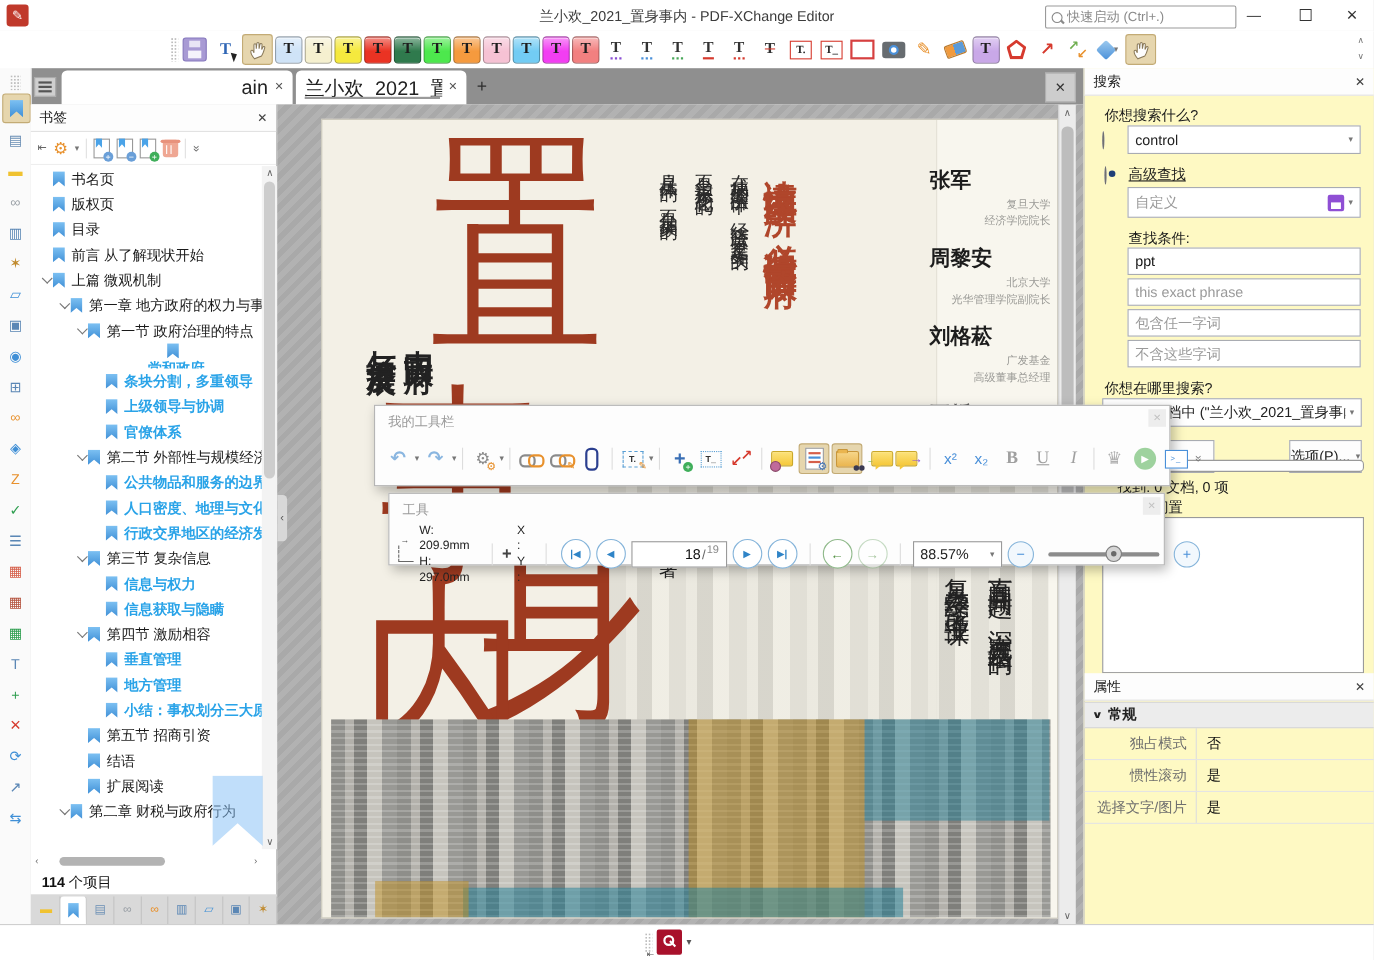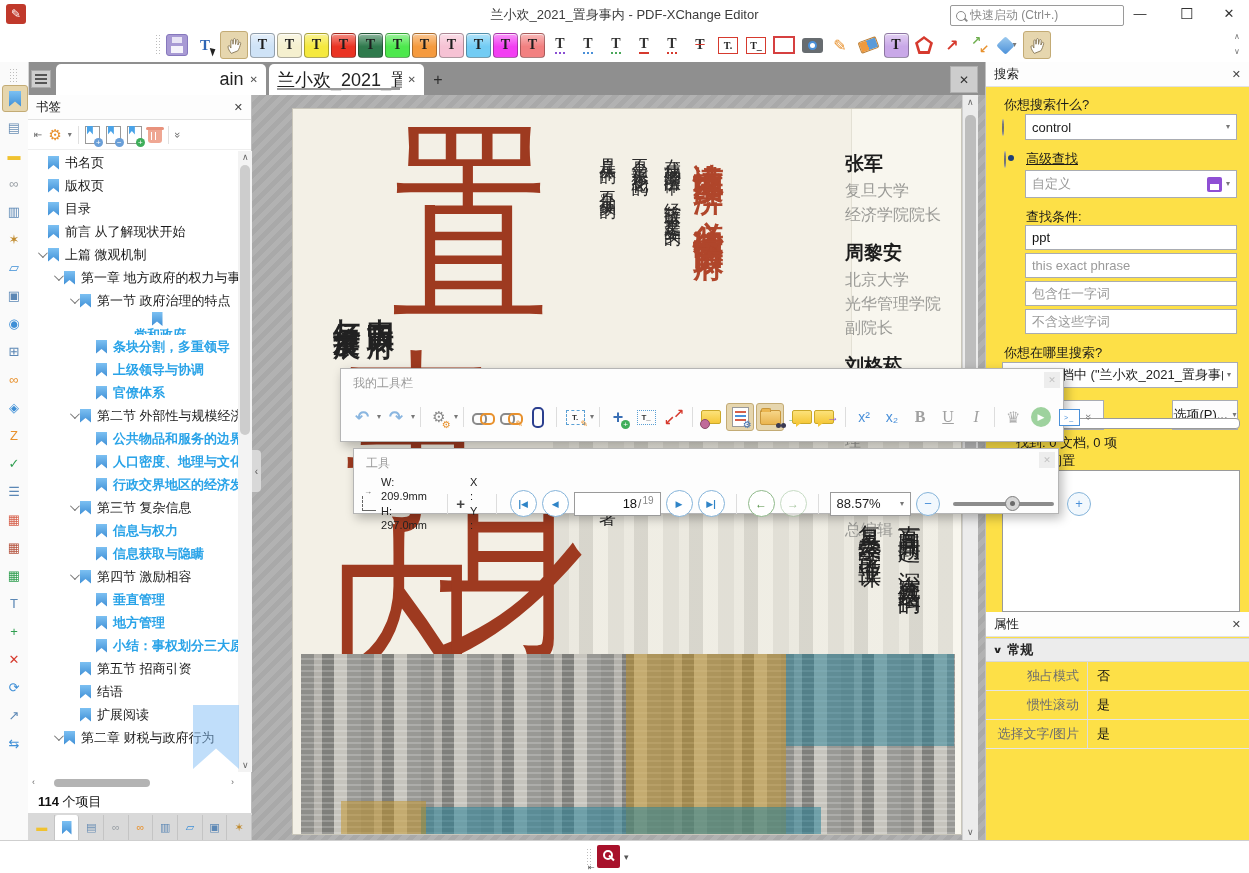--- a/index.html
+++ b/index.html
@@ -91,31 +91,31 @@
   
   #docarea{left:252px;top:95px;width:733px;height:745px;background:repeating-linear-gradient(135deg,#b2b2b2 0 5px,#a9a9a9 5px 10px);overflow:hidden;}
   #page{left:40px;top:13px;width:670px;height:727px;background:#f3f0e6;border:1px solid #c9c6ba;box-sizing:border-box;overflow:hidden;}
   #rightpage{left:558px;top:0;width:112px;height:727px;background:#f8f6ee;border-left:1px solid #e3e0d4;}
   .bigchar{font-family:"Liberation Serif","DejaVu Serif",serif;color:#9e3a20;line-height:1;transform-origin:top left;}
   .qcol{writing-mode:vertical-rl;font-family:"Liberation Serif",serif;font-size:17px;letter-spacing:3px;color:#2b2b2b;line-height:1.9;}
   .redcol{writing-mode:vertical-rl;font-family:"Liberation Serif",serif;font-size:30px;letter-spacing:4px;color:#b0462b;font-weight:bold;line-height:1.15;}
   .tagcol{writing-mode:vertical-rl;font-family:"Liberation Serif",serif;font-size:23px;letter-spacing:4px;color:#222;line-height:1.45;}
   .subcol{writing-mode:vertical-rl;font-family:"Liberation Serif",serif;font-size:27px;font-weight:bold;color:#222;letter-spacing:4px;line-height:1.25;}
   .endname{font-family:Liberation Sans, sans-serif;font-size:19px;font-weight:bold;color:#1c1c1c;margin-bottom:2px;}
-  .endorg{font-size:16px;color:#9a9a96;line-height:1.5;}
+  .endorg{font-size:10px;color:#9a9a96;line-height:1.5;text-align:right;}
   .enditem{margin-bottom:13px;}
   .bldg{background-image:
       repeating-linear-gradient(0deg,rgba(255,255,255,.20) 0 2px,rgba(0,0,0,0) 2px 6px),
       repeating-linear-gradient(90deg,#8e8e8a 0 13px,#b3b1ab 13px 21px,#7f7f7b 21px 33px,#c6c4bd 33px 46px,#999995 46px 60px);}
   .bldg-light{background-image:repeating-linear-gradient(90deg,#dedcd3 0 16px,#eae8df 16px 26px,#d3d1c8 26px 40px,#efede4 40px 55px);}
   #dvscroll{left:710px;top:0;width:16px;height:745px;background:#ececec;border-left:1px solid #d0d0d0;box-sizing:border-box;}
   #dvthumb{left:2px;top:20px;width:11px;height:340px;background:#bdbdbd;border-radius:5px;}
   .splitchev{left:0;top:355px;width:9px;height:42px;background:#d8d8d8;border-radius:0 4px 4px 0;display:flex;align-items:center;justify-content:center;color:#555;font-size:10px;}
   
-  #rpanel{left:985px;top:62px;width:264px;height:778px;background:#fde047;border-left:1px solid #c2c2c2;box-sizing:border-box;}
+  #rpanel{left:985px;top:62px;width:264px;height:778px;background:#fef9c3;border-left:1px solid #c2c2c2;box-sizing:border-box;}
   .rlabel{font-size:13px;color:#1a1a1a;}
   .rinput{border:1px solid #a9acb2;background:#fff;height:25px;box-sizing:border-box;font-size:13px;padding:0 6px;
           font-family:"Liberation Sans",sans-serif;color:#111;width:100%;}
   .rinput::placeholder{color:#9a9a9a;}
   .dd{border:1px solid #a9acb2;background:#fff;height:26px;box-sizing:border-box;display:flex;align-items:center;padding:0 6px;gap:4px;}
   .dd .v{flex:1;font-size:13px;white-space:nowrap;overflow:hidden;}
   .radio{width:14px;height:14px;border:1px solid #707070;border-radius:50%;background:#fff;position:relative;flex:0 0 auto;}
   .radio.checked::after{content:"";position:absolute;left:3px;top:3px;width:6px;height:6px;border-radius:50%;background:#1f3f77;}
   .savemini{width:15px;height:15px;background:#8f4fd4;border-radius:2px;position:relative;}
   .savemini::after{content:"";position:absolute;left:3px;bottom:2px;width:9px;height:6px;background:#fff;}

